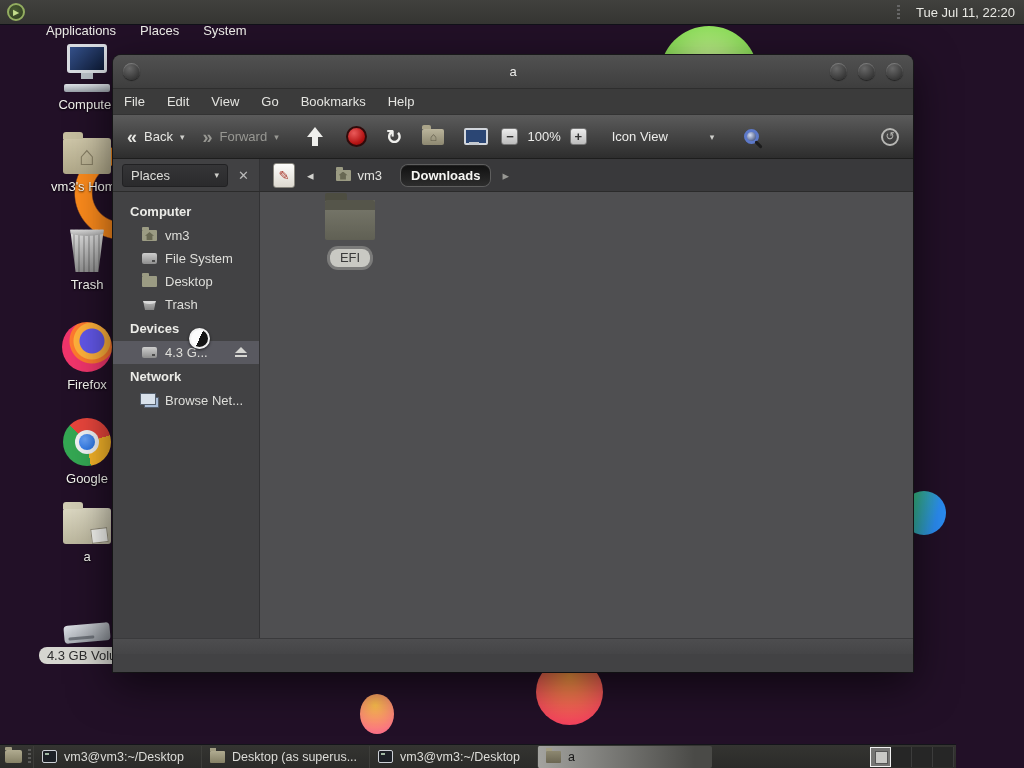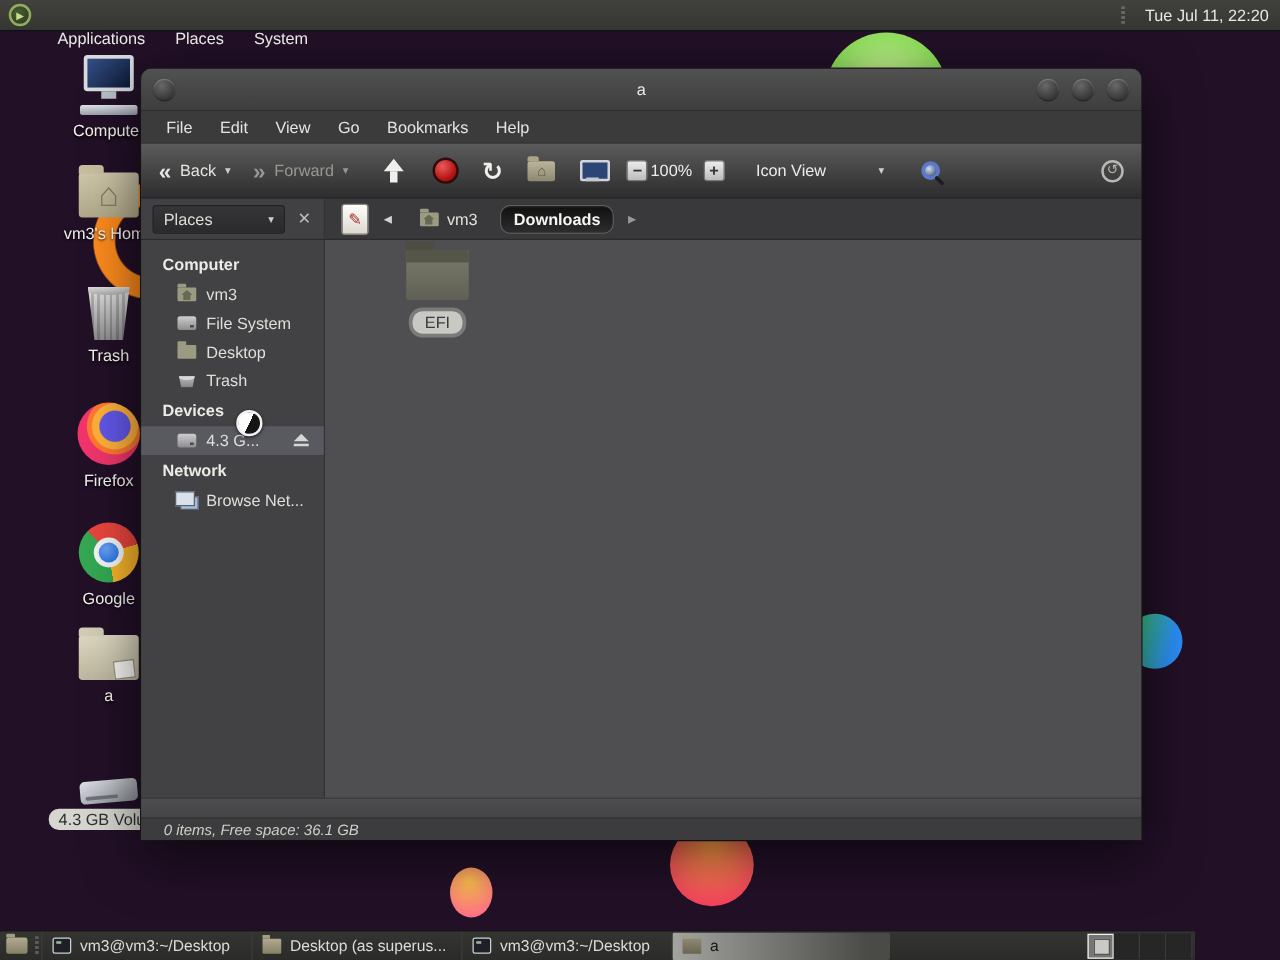--- a/index.html
+++ b/index.html
@@ -86,21 +86,21 @@
     box-shadow:0 12px 44px rgba(0,0,0,.6), 0 0 0 1px #1d1d1f; display:flex; flex-direction:column; }
   .titlebar { height:34px; flex:none; border-radius:8px 8px 0 0;
     background:linear-gradient(#515151,#3e3e3e); border-bottom:1px solid #2e2e2e;
     display:flex; align-items:center; padding:0 10px; position:relative; }
   .tb-circle { width:17px; height:17px; border-radius:50%; flex:none;
     background:radial-gradient(circle at 38% 32%, #686868, #353535 75%);
     box-shadow:inset 0 1px 1px rgba(255,255,255,.25), 0 1px 1px rgba(0,0,0,.5); }
   .tb-title { position:absolute; left:0; right:0; text-align:center; color:#ececea; }
   .tb-controls { margin-left:auto; display:flex; gap:11px; }
   .menubar { height:26px; flex:none; background:#3b3b3b; border-bottom:1px solid #333;
-    display:flex; align-items:center; padding-left:9px; }
+    display:flex; align-items:center; padding-left:0; }
   .menubar span { padding:4px 11px; color:#e4e4e0; }
   .toolbar { height:44px; flex:none; display:flex; align-items:center;
     background:linear-gradient(180deg,#5b5b5b,#2d2d2d); border-bottom:1px solid #1d1d1d;
     padding:0 14px; }
   .tbtn { display:flex; align-items:center; gap:7px; }
   .tbtn .arr { font-size:18px; font-weight:bold; line-height:1; }
   .caret { font-size:9px; color:#cfcfcb; }
   .tbtn.disabled, .tbtn.disabled .arr, .tbtn.disabled .caret { color:#989893; }
   .tool-up { position:relative; width:17px; height:20px; margin-left:28px; }
   .tool-up:before { content:''; position:absolute; left:0; top:0; border-left:8px solid transparent;
@@ -117,21 +117,21 @@
     background:#aaa489; border-radius:2px 2px 0 0; }
   .tool-folder .h { position:absolute; inset:0; display:flex; align-items:center; justify-content:center;
     color:#5d5846; font-size:12px; line-height:1; }
   .tool-comp { width:20px; height:17px; margin-left:20px; position:relative; }
   .tool-comp:before { content:''; position:absolute; left:0; top:0; width:20px; height:13px;
     background:#2b4674; border:2px solid #d2d6dc; border-radius:2px; }
   .tool-comp:after { content:''; position:absolute; left:5px; bottom:0; width:10px; height:3px; background:#c4c9cf; }
   .zoombtn { width:17px; height:17px; margin-left:17px; border-radius:3px; border:1px solid #767676;
     background:linear-gradient(#ececec,#bdbdbd); color:#333; font-weight:bold; font-size:13px;
     display:flex; align-items:center; justify-content:center; line-height:1; }
-  .zoomlabel { margin-left:2px; color:#ececea; }
+  .zoomlabel { margin-left:9px; color:#ececea; }
   .zoombtn + .zoomlabel + .zoombtn { margin-left:9px; }
   .viewcombo { display:flex; align-items:center; margin-left:17px; padding:5px 8px; color:#ececea; }
   .viewcombo .caret { margin-left:42px; }
   .tool-search { width:15px; height:15px; margin-left:22px; border-radius:50%; position:relative;
     border:3px solid #5d79c9; background:radial-gradient(circle at 35% 35%, #d4ddf4, #2a3a66); }
   .tool-search:after { content:''; position:absolute; width:3px; height:9px; right:-4px; bottom:-8px;
     background:#1c1c1c; transform:rotate(-45deg); border-radius:2px; }
   .throbber { margin-left:auto; width:18px; height:18px; border-radius:50%; border:2px solid #b7b7b4;
     color:#b7b7b4; font-size:11px; display:flex; align-items:center; justify-content:center; line-height:1; }
 
@@ -403,23 +403,20 @@
 
     <div class="fileview">
       <div class="file f-efi">
         <div class="efi-folder"></div>
         <div class="fname pill">EFI</div>
       </div>
     </div>
   </div>
 
   <div class="divider-band"></div>
-  <div class="statusbar">
-    <span>0 items, Free space: 36.1 GB</span>
-  </div>
 </div>
 
 <div class="panel-bottom">
   <div class="show-desktop">
       <span class="sd-ic"></span>
     </div>
   <span class="tb-sep"></span>
   <div class="task w">
     <span class="t-term"></span>
     <span>vm3@vm3:~/Desktop</span>

